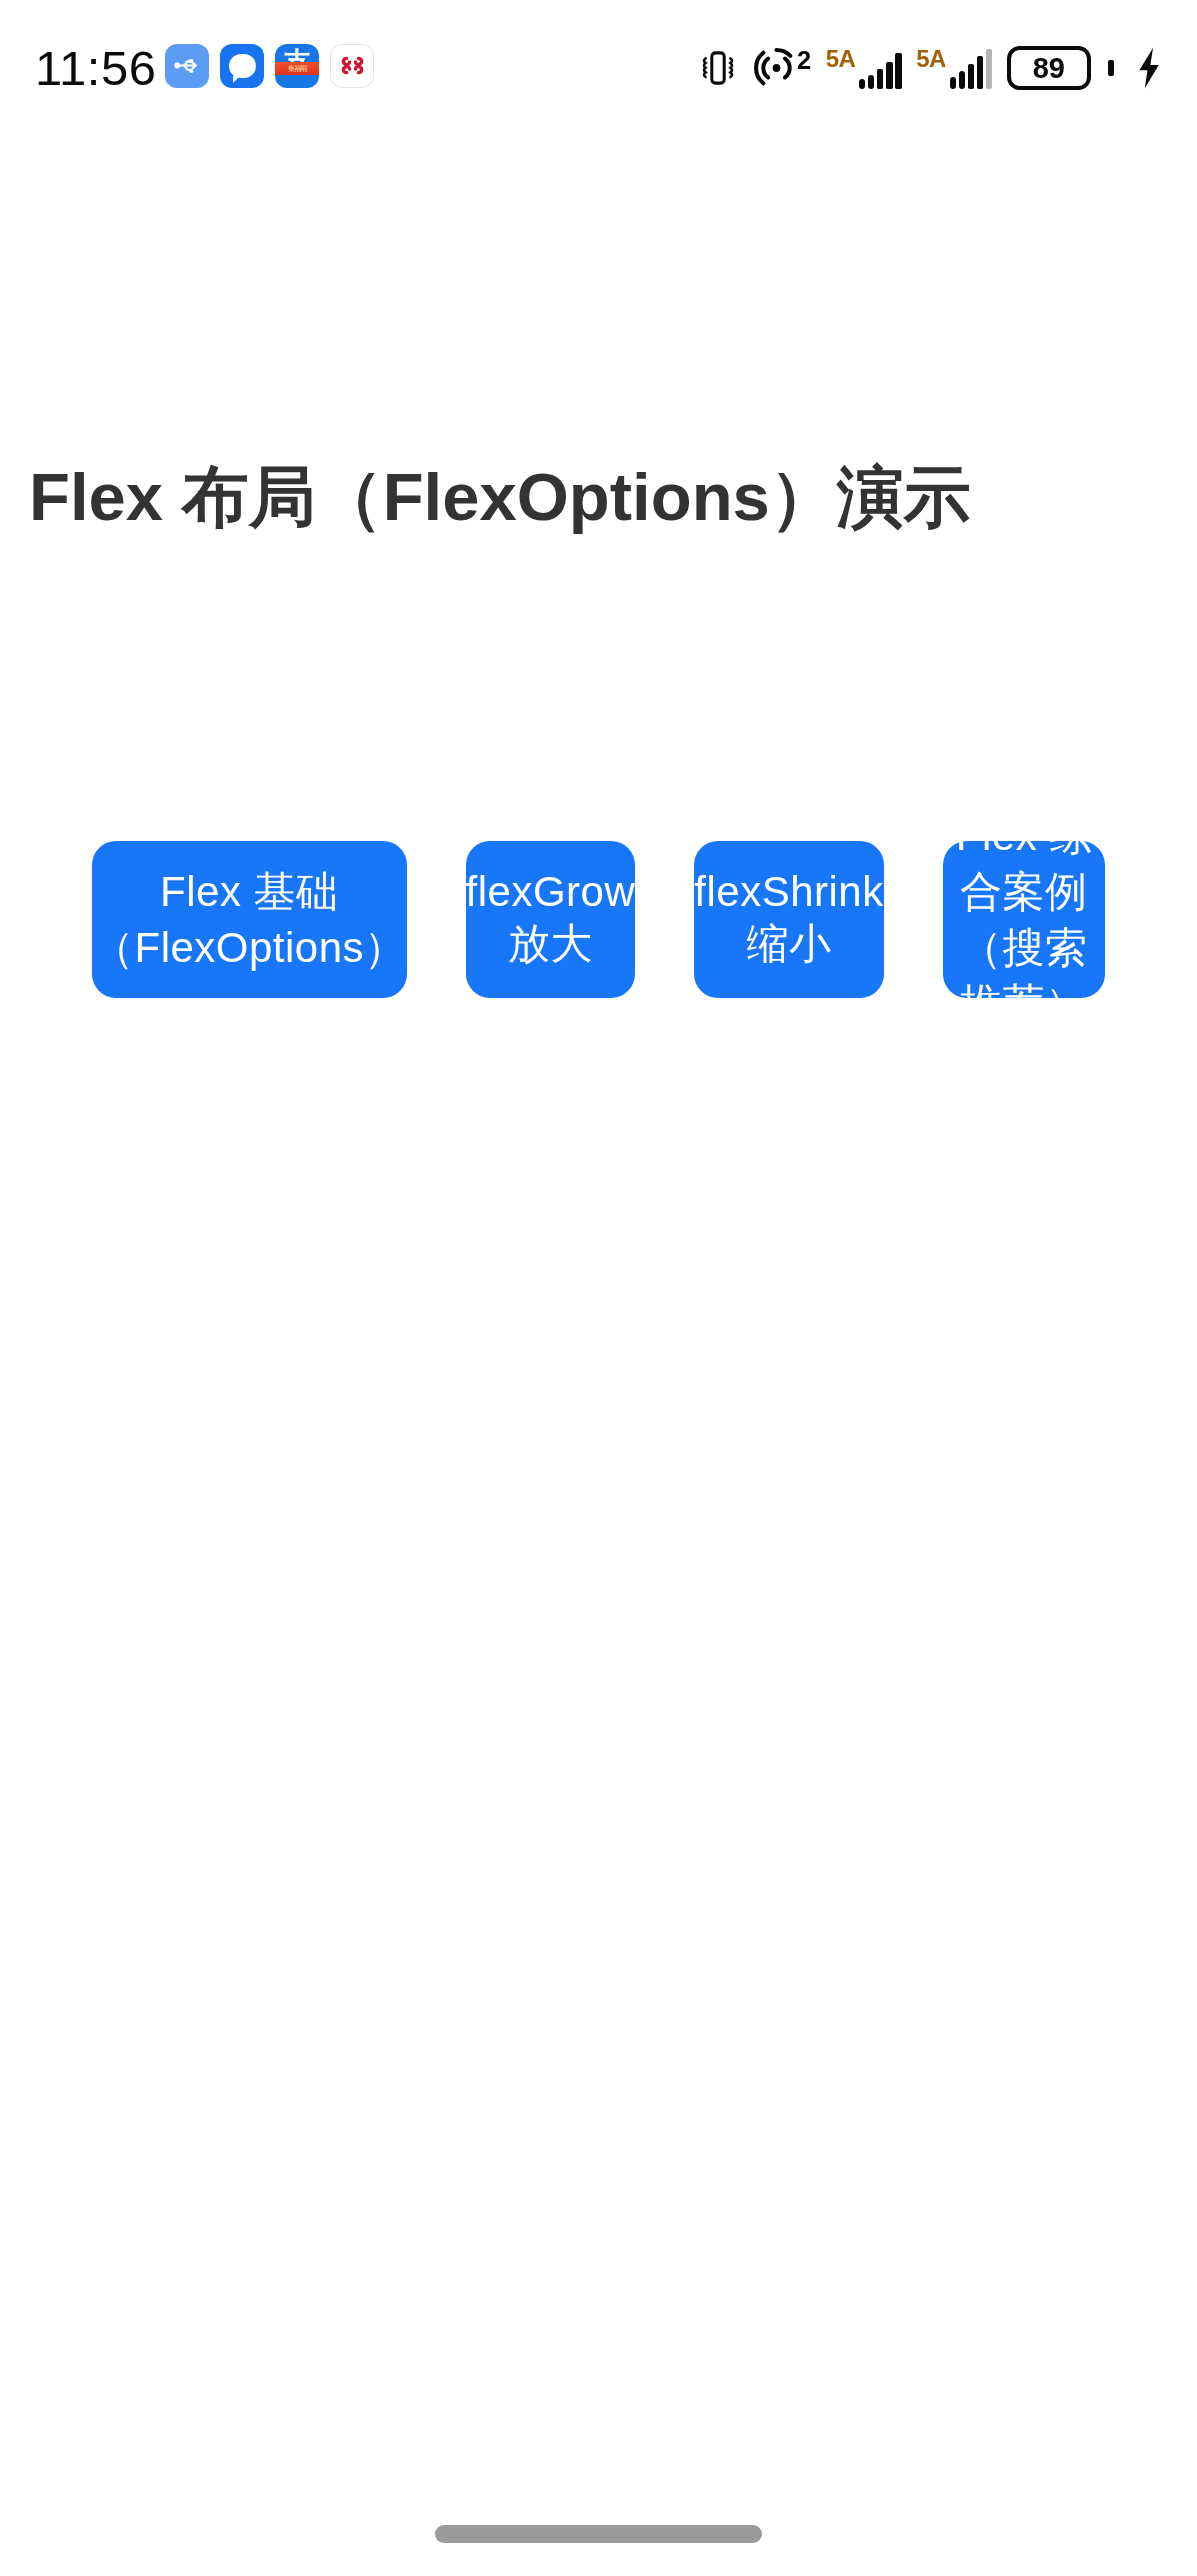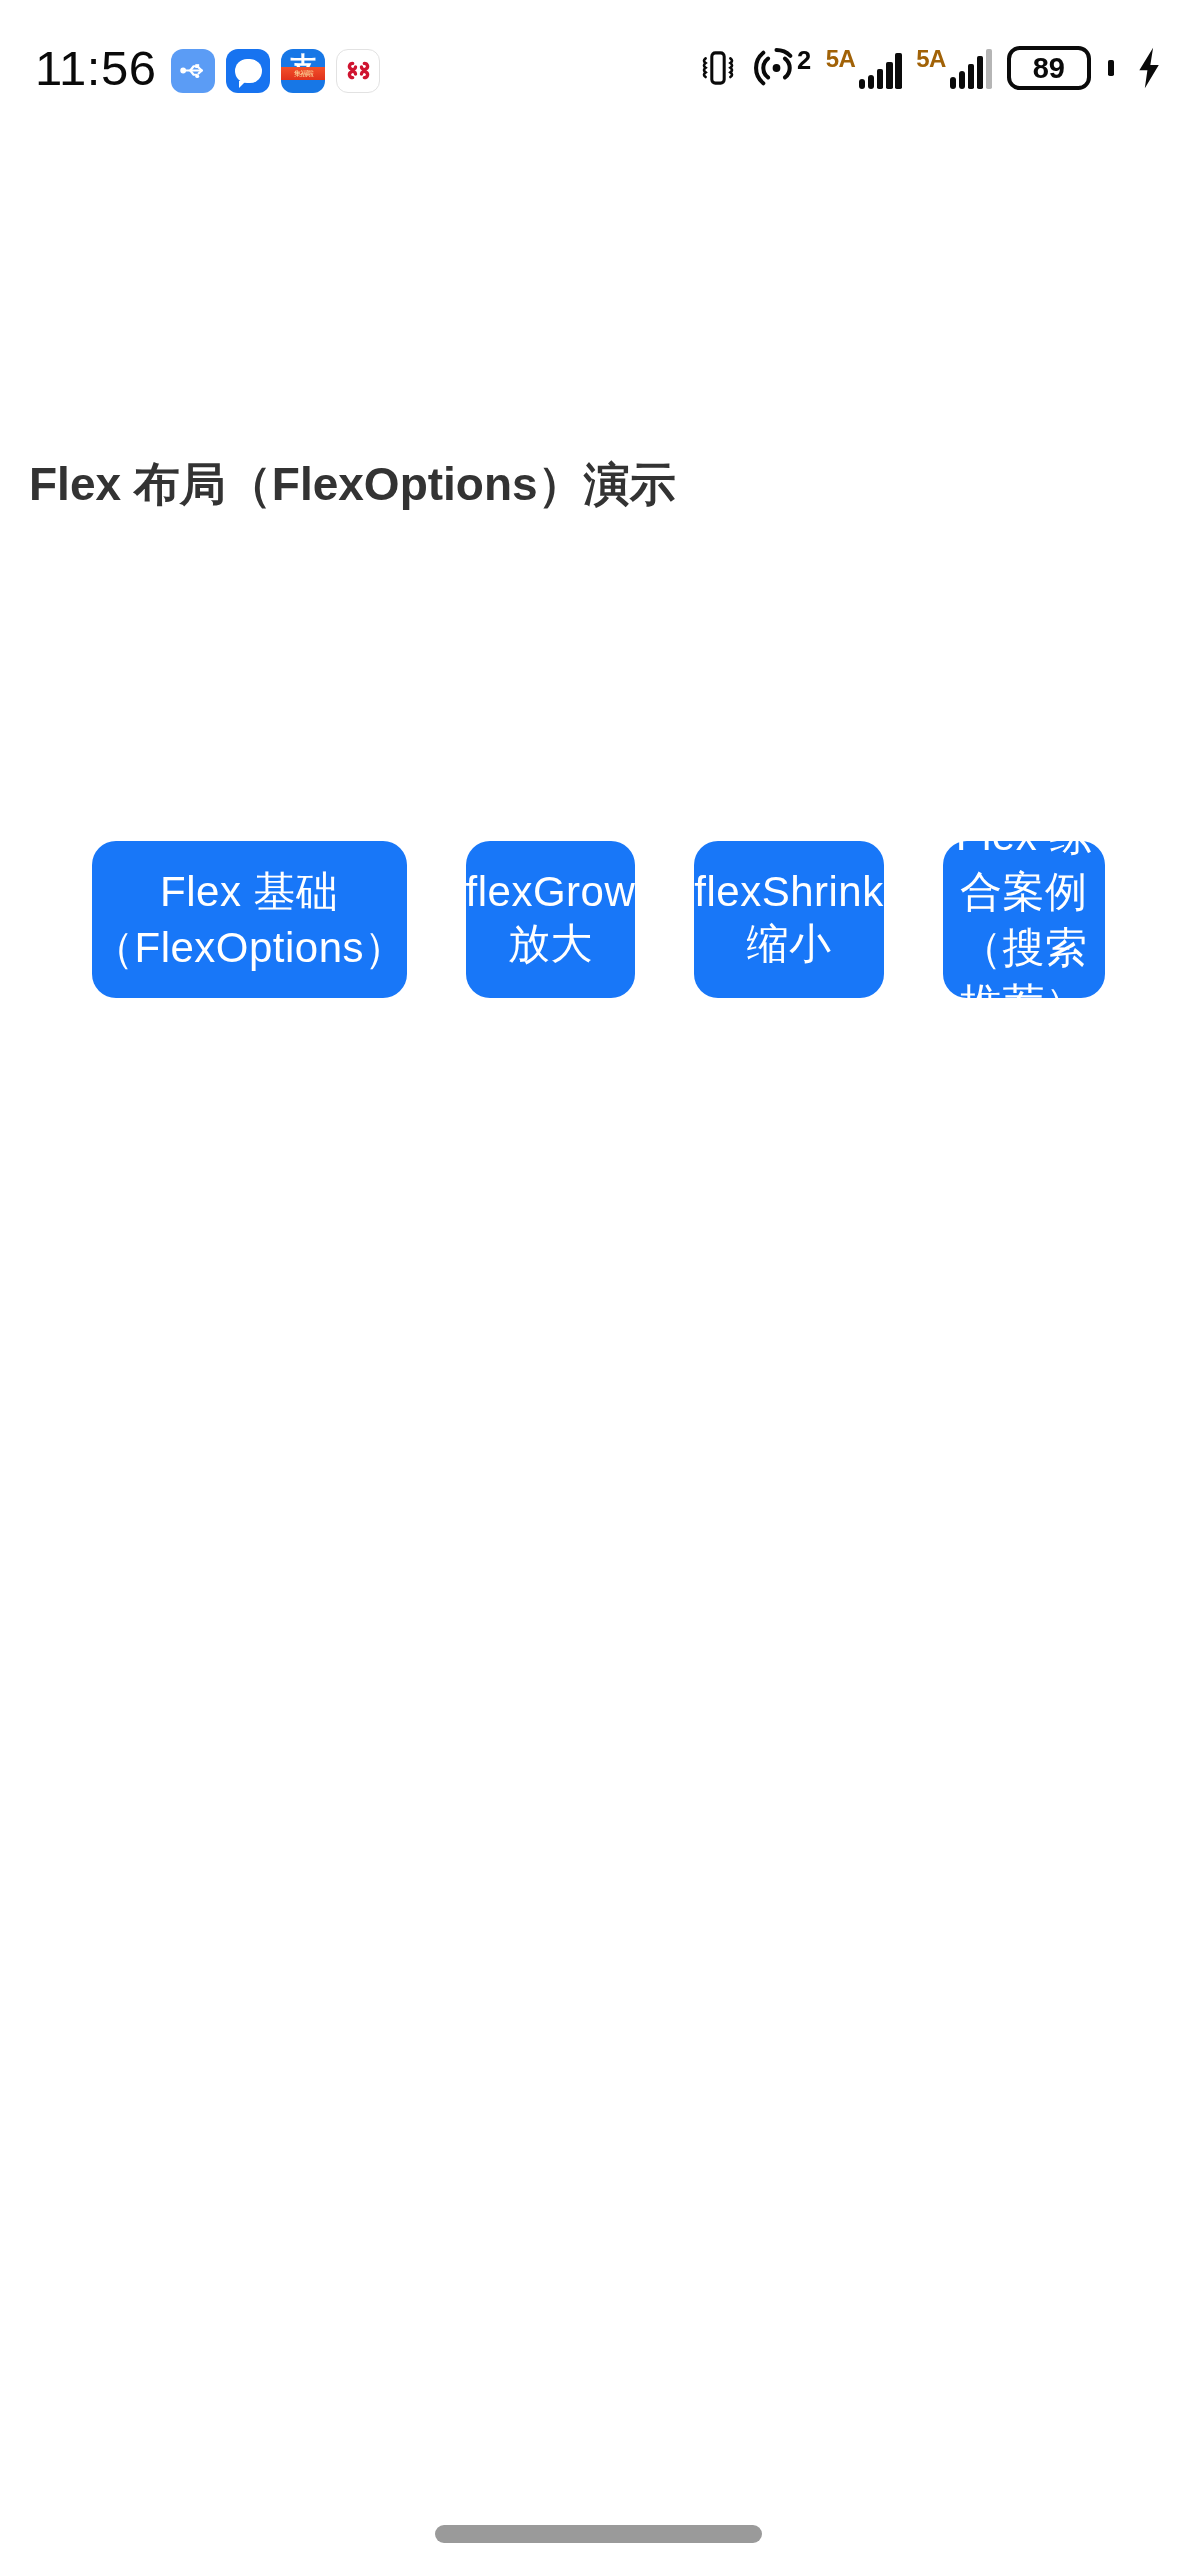--- a/index.html
+++ b/index.html
@@ -18,21 +18,21 @@
 
   
   .statusbar{
     position:relative;
     height:136px;
     flex:0 0 136px;
     display:flex; align-items:center;
     justify-content:space-between;
     padding:0 33px 0 35px;
   }
-  .sb-left{ display:flex; align-items:flex-end; gap:6px; }
+  .sb-left{ display:flex; align-items:flex-start; gap:0; }
   .sb-clock{
     font-size:49px; font-weight:400; color:#0a0a0a;
     letter-spacing:0.5px; line-height:1;
     font-family:"Liberation Sans","DejaVu Sans",sans-serif;
   }
   .sb-apps{ display:flex; align-items:center; gap:11px; margin-left:9px; }
   .app-ico{
     width:44px; height:44px; border-radius:12px;
     display:flex; align-items:center; justify-content:center;
     position:relative; overflow:hidden; flex:0 0 44px;
@@ -84,21 +84,21 @@
 
   
   .content{
     flex:1 1 auto;
     position:relative;
     padding:0 29px;
   }
   .page-title{
     position:absolute;
     top:320px; left:29px; right:9px;
-    font-size:46px; font-weight:700; color:#333333;
+    font-size:67px; font-weight:700; color:#333333;
     line-height:1.22; letter-spacing:0px;
   }
   .btn-list{
     position:absolute;
     top:705px; left:92px; right:92px;
     display:flex; flex-direction:row; gap:59px;
   }
   .flex-btn{
     width:100%; height:157px;
     background:#1877f8;

